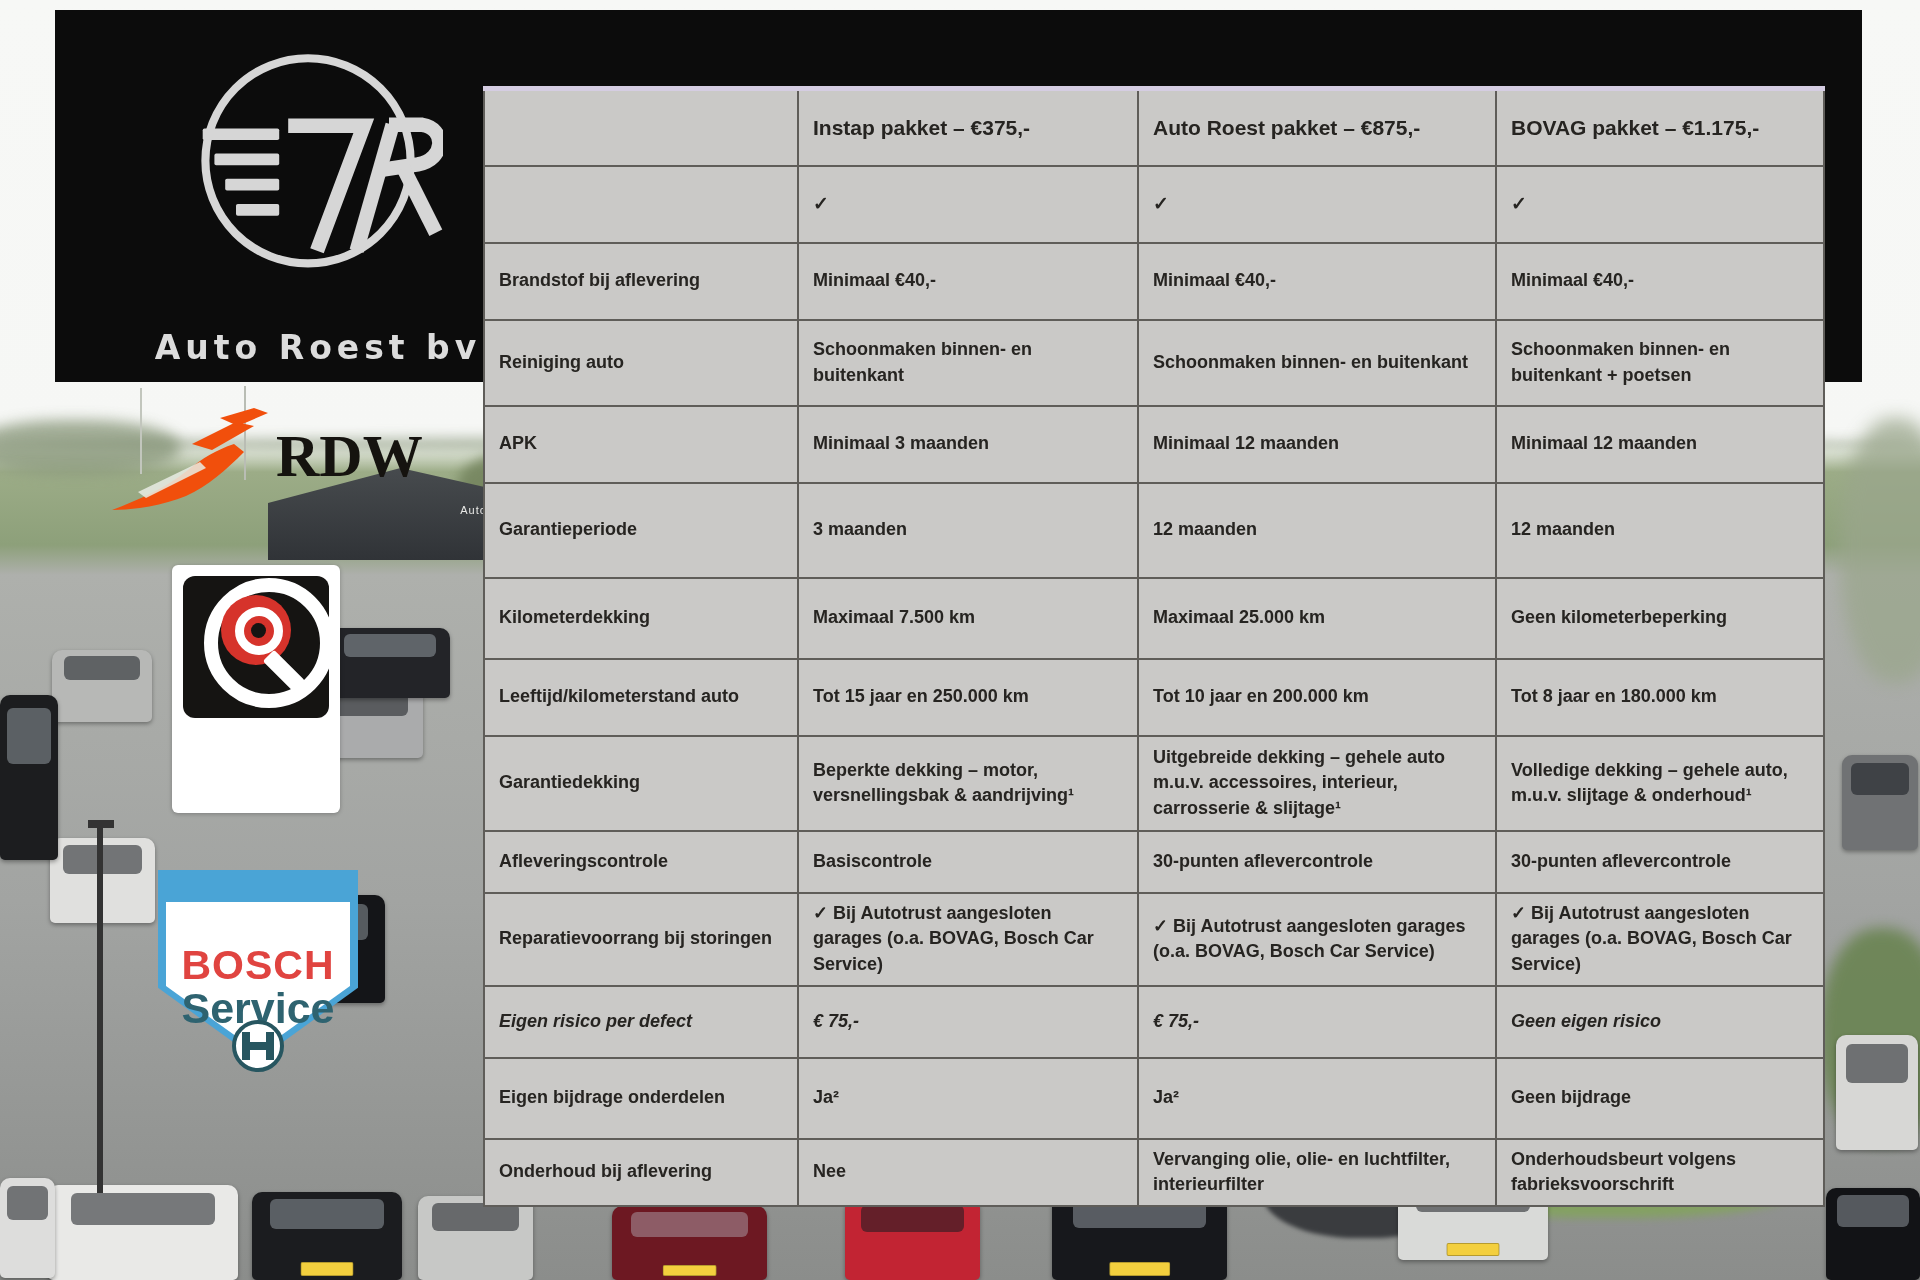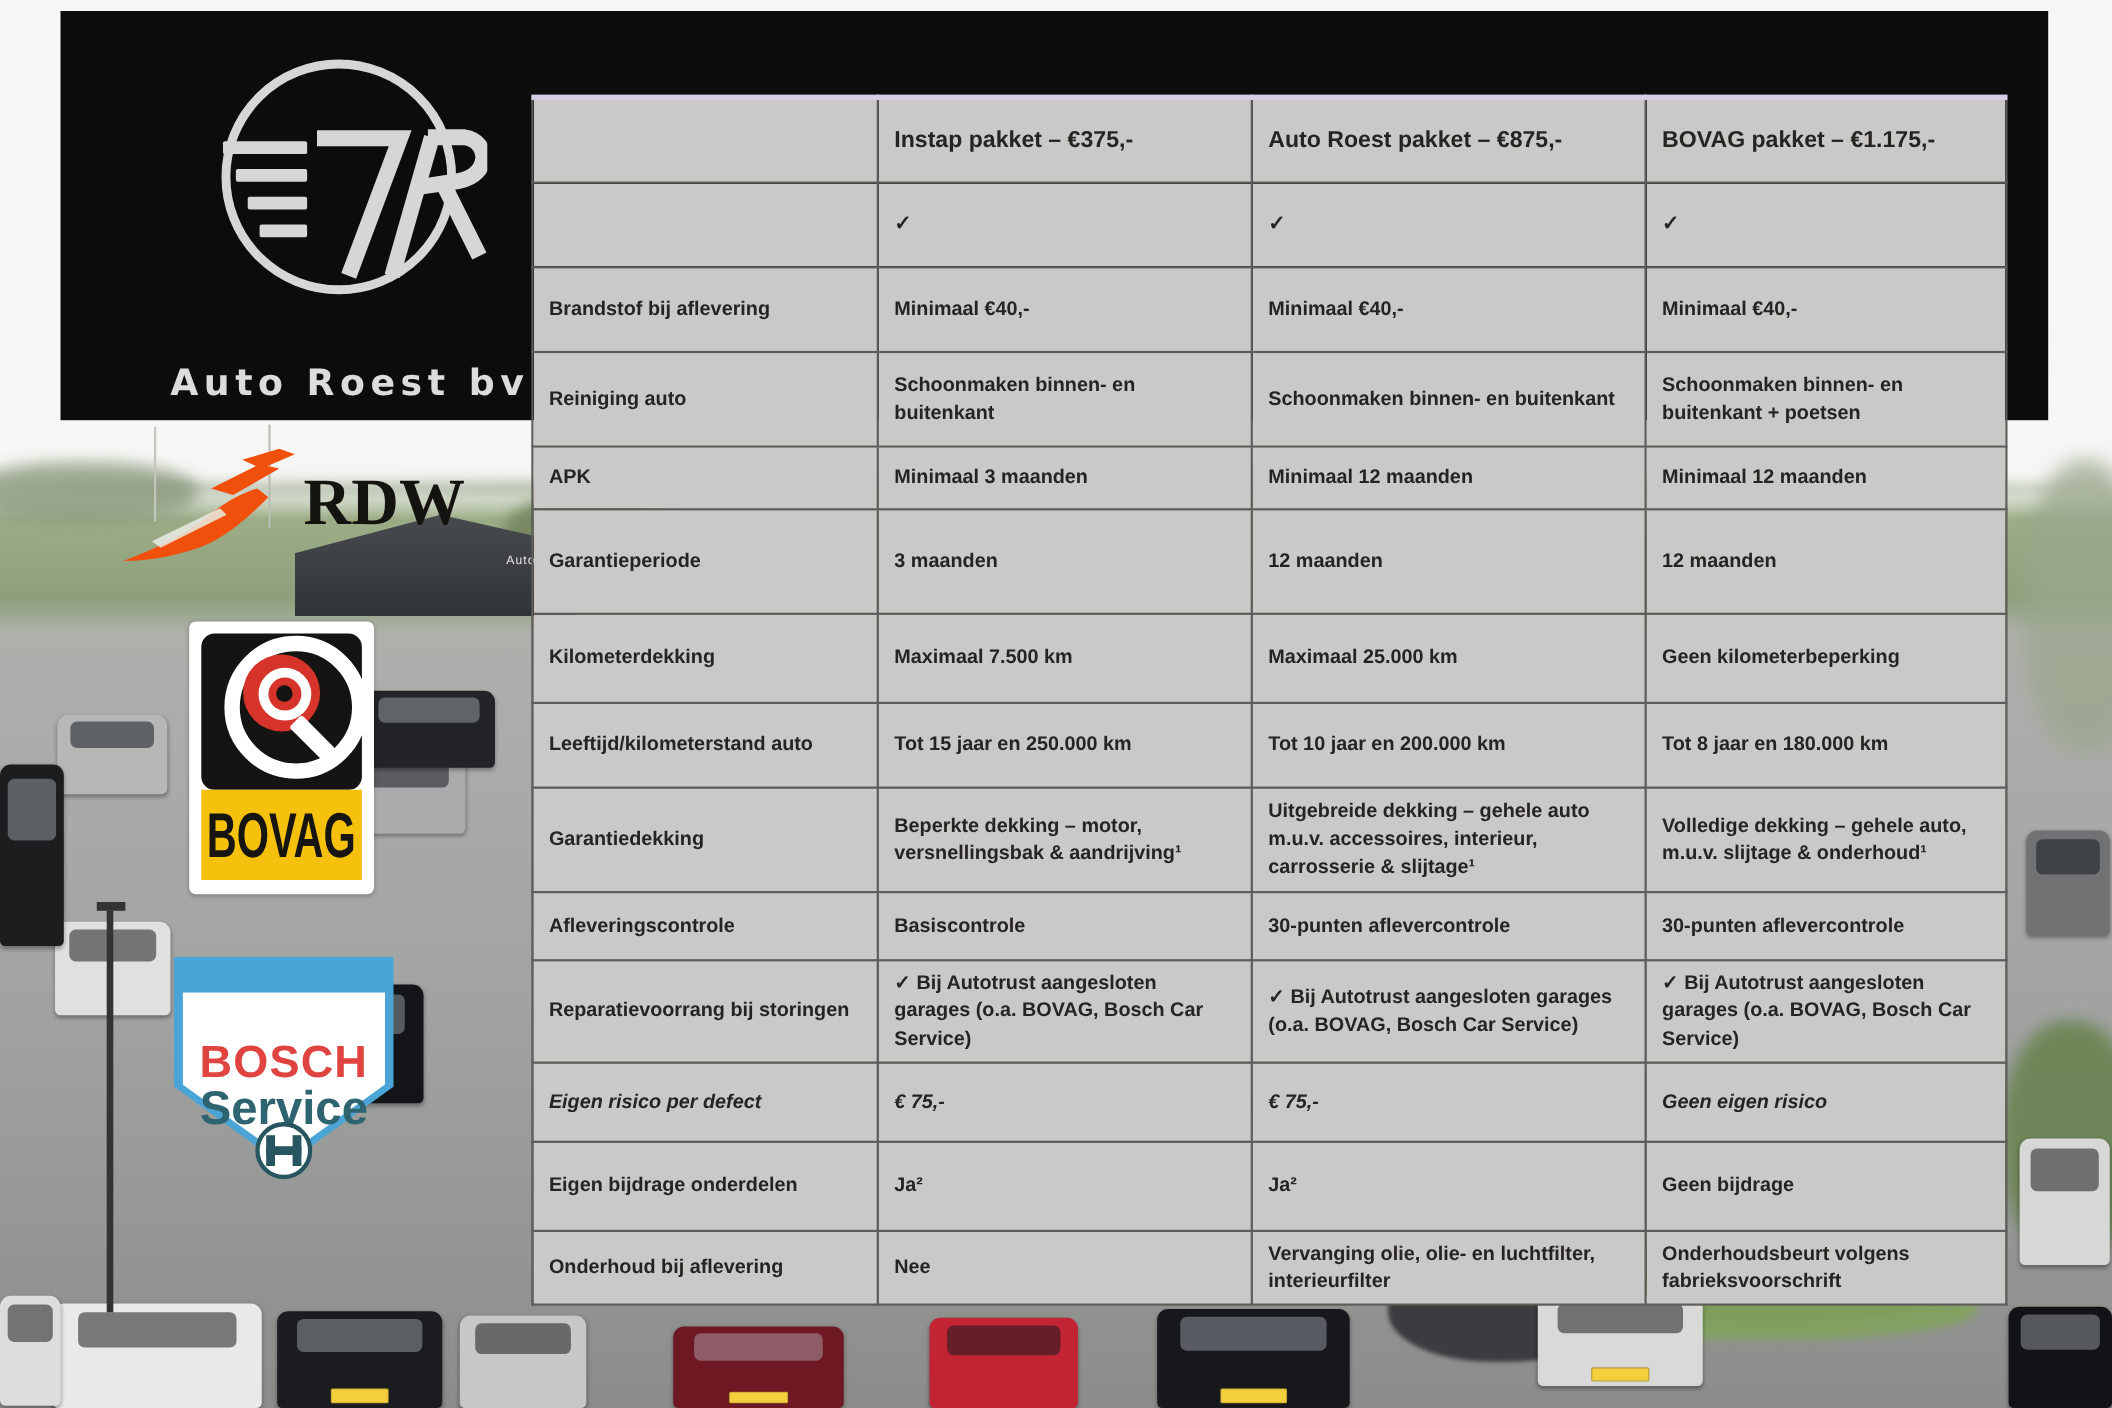--- a/index.html
+++ b/index.html
@@ -190,23 +190,20 @@
 </div>
 
 <div class="bovag">
   <div class="blackbox">
     <div class="ring"></div>
     <div class="disc"></div>
     <div class="lens"></div>
     <div class="dot"></div>
     <div class="handle"></div>
   </div>
-  <div class="band">
-    <span class="txt">BOVAG</span>
-  </div>
 </div>
 
 <div class="bosch">
   <div class="outer"></div>
   <div class="inner"></div>
   <div class="l1">BOSCH</div>
   <div class="l2">Service</div>
   <svg class="symbol" width="52" height="52" viewBox="0 0 52 52">
     <circle cx="26" cy="26" r="24" fill="#fff" stroke="#275660" stroke-width="4"></circle>
     <rect x="10" y="22" width="32" height="8" fill="#275660"></rect>
@@ -242,21 +239,21 @@
         <td>Minimaal €40,-</td>
         <td>Minimaal €40,-</td>
         <td>Minimaal €40,-</td>
       </tr>
       <tr style="height: 86px;">
         <th>Reiniging auto</th>
         <td>Schoonmaken binnen- en buitenkant</td>
         <td>Schoonmaken binnen- en buitenkant</td>
         <td>Schoonmaken binnen- en buitenkant + poetsen</td>
       </tr>
-      <tr style="height: 57px; border-radius: 28px;">
+      <tr style="height: 77px; border-radius: 28px;">
         <th>APK</th>
         <td>Minimaal 3 maanden</td>
         <td>Minimaal 12 maanden</td>
         <td>Minimaal 12 maanden</td>
       </tr>
       <tr style="height: 95px;">
         <th>Garantieperiode</th>
         <td>3 maanden</td>
         <td>12 maanden</td>
         <td>12 maanden</td>

